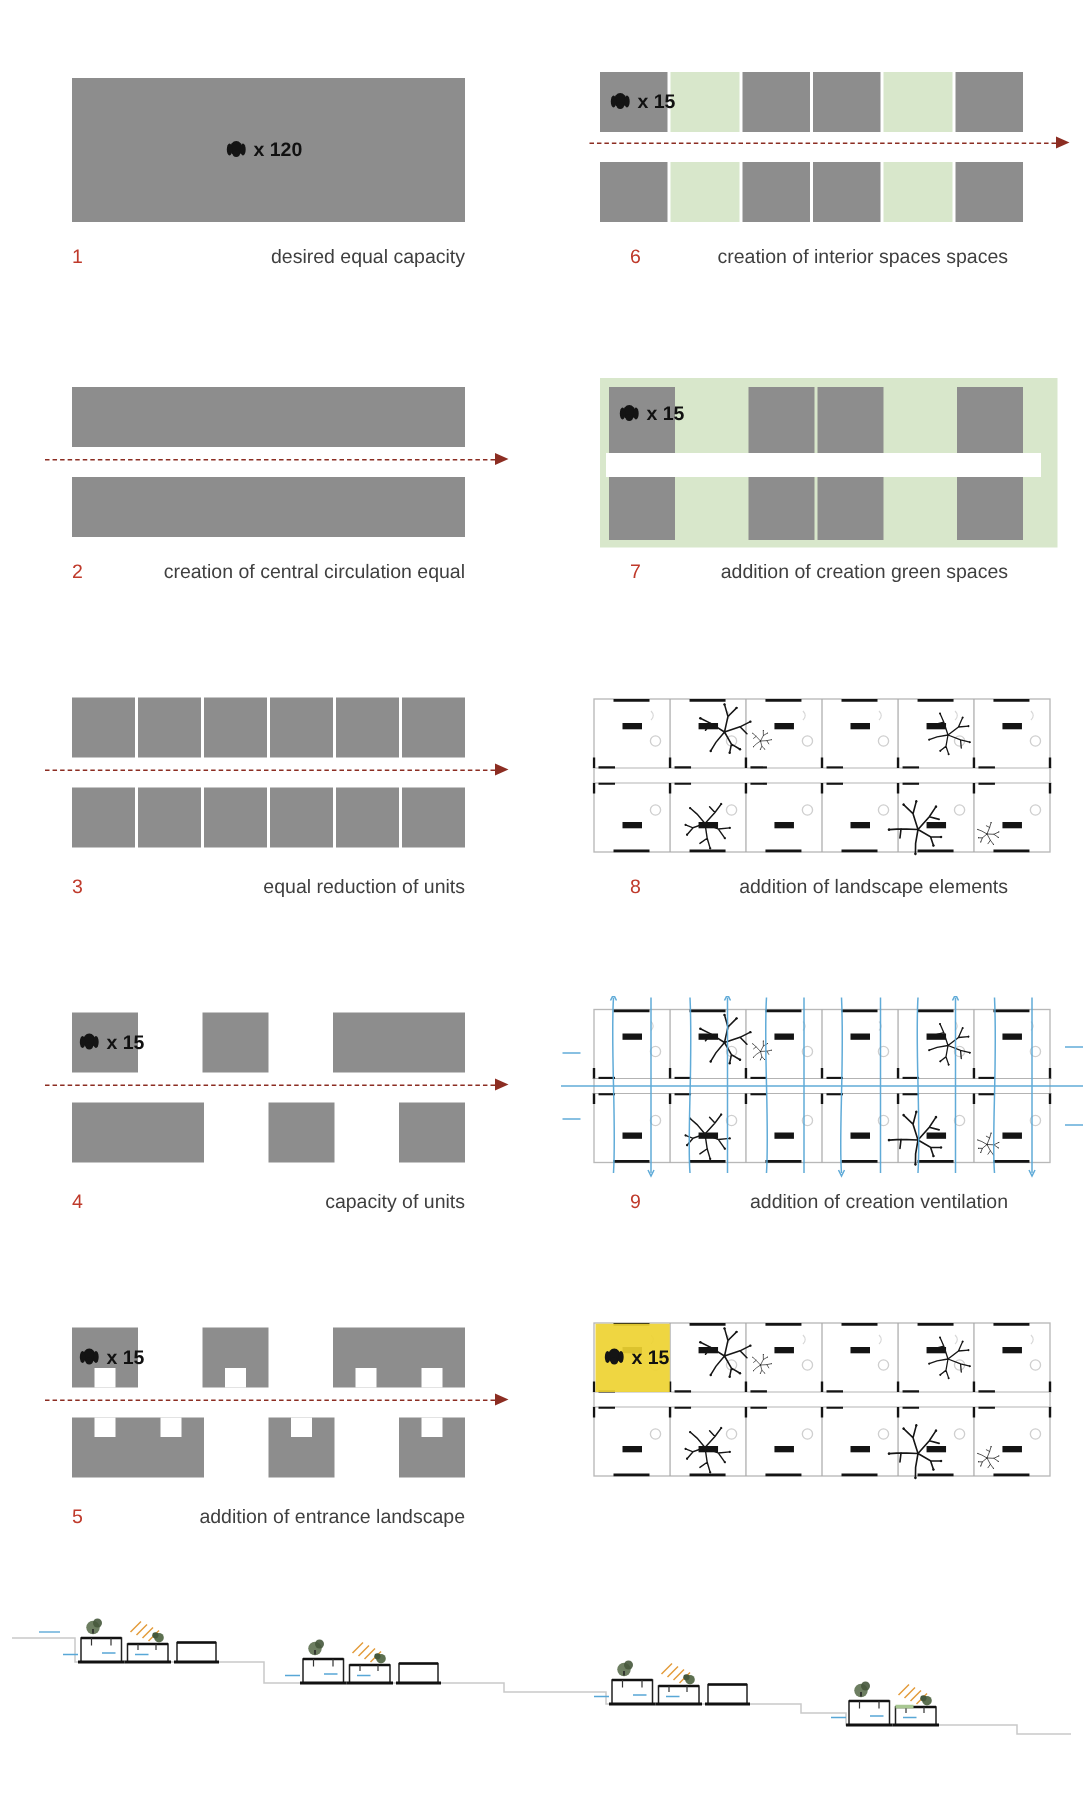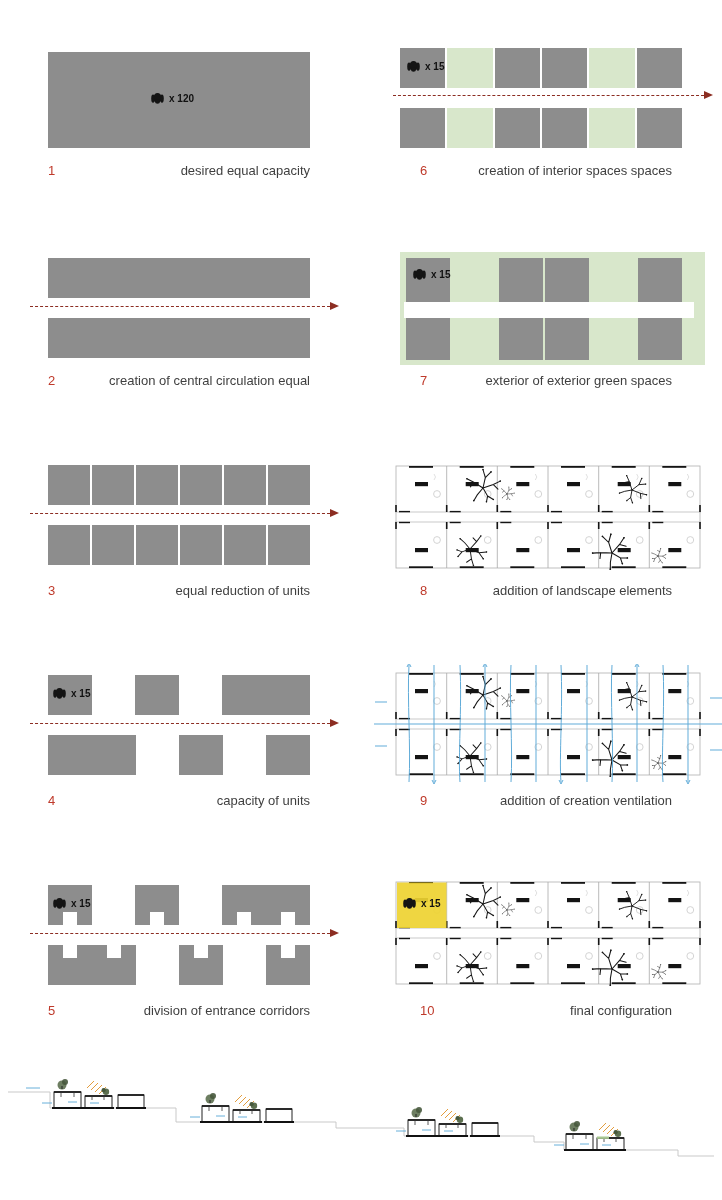--- a/index.html
+++ b/index.html
@@ -10,21 +10,21 @@
   .greenbg{position:absolute;background:#d8e7cb;}
   .whiteband{position:absolute;background:#ffffff;}
   .units{position:absolute;display:flex;gap:2px;}
   .units > div{flex:1;}
   .units .u{background:#8d8d8d;}
   .units .g{background:#d8e7cb;}
   .units .t{background:transparent;}
   .caption{position:absolute;display:flex;justify-content:space-between;align-items:baseline;
            font-size:13px;color:#3f3f3f;}
   .caption .num{color:#bf3a2b;}
-  .badge{position:absolute;display:flex;align-items:center;gap:4px;font-size:10px;
+  .badge{position:absolute;display:flex;align-items:center;gap:4px;font-size:13px;
          font-weight:600;color:#111;white-space:nowrap;}
   .badge svg{width:15px;height:13px;flex:0 0 auto;}
   .arrowline{position:absolute;height:0;border-top:1.7px dashed #8c2d22;}
   .arrowline::after{content:"";position:absolute;right:-9px;top:-5.4px;width:0;height:0;
          border-left:9px solid #8c2d22;border-top:4.6px solid transparent;
          border-bottom:4.6px solid transparent;}
   .notch{position:absolute;width:14px;height:13px;background:#fff;bottom:0;}
   .notch.top{top:0;bottom:auto;}
 </style>
 </head>
@@ -199,21 +199,21 @@
     </div>
   </div>
   <div class="badge" style="left:412px;top:268px">
     <svg viewBox="0 0 20 18">
         <use href="#dog-def"></use>
       </svg>
     <span>x 15</span>
   </div>
   <div class="caption" style="left:420px;top:373px;width:252px">
     <span class="num">7</span>
-    <span class="lbl">exterior of exterior green spaces</span>
+    <span class="lbl">addition of creation green spaces</span>
   </div>
 
   <div class="units" style="left:48px;top:465px;width:262px;height:40px">
     <div class="u"></div>
       <div class="u"></div>
     <div class="u"></div>
       <div class="u"></div>
     <div class="u"></div>
       <div class="u"></div>
   </div>
@@ -304,36 +304,32 @@
   </div>
   <div class="arrowline" style="left:30px;top:933px;width:300px"></div>
   <div class="badge" style="left:52px;top:897px">
     <svg viewBox="0 0 20 18">
         <use href="#dog-def"></use>
       </svg>
     <span>x 15</span>
   </div>
   <div class="caption" style="left:48px;top:1003px;width:262px">
     <span class="num">5</span>
-    <span class="lbl">division of entrance corridors</span>
+    <span class="lbl">addition of entrance landscape</span>
   </div>
 
   <svg class="abs" style="left:395px;top:876px" width="307" height="114" viewBox="0 0 307 114">
     <use href="#plan-def" x="0" y="1"></use>
     <rect x="2" y="6.5" width="49.5" height="45.5" fill="#eed331" opacity="0.92"></rect>
   </svg>
   <div class="badge" style="left:402px;top:897px">
     <svg viewBox="0 0 20 18">
         <use href="#dog-def"></use>
       </svg>
     <span>x 15</span>
-  </div>
-  <div class="caption" style="left:420px;top:1003px;width:252px">
-    <span class="num">10</span>
-    <span class="lbl">final configuration</span>
   </div>
 
   <svg class="abs" style="left:6px;top:1076px" width="710" height="112" viewBox="0 0 710 112">
     <path d="M2,16 H44 V32 H170 V46 H330 V52 H398 V60 H528 V66 H558 V74 H672 V80 H708" stroke="#c9c9c9" stroke-width="1" fill="none"></path>
     <use href="#cluster-def" x="48" y="32"></use>
     <use href="#house-def" x="112" y="32"></use>
     <use href="#cluster-def" x="196" y="46"></use>
     <use href="#house-def" x="260" y="46"></use>
     <use href="#cluster-def" x="402" y="60"></use>
     <use href="#house-def" x="466" y="60"></use>

